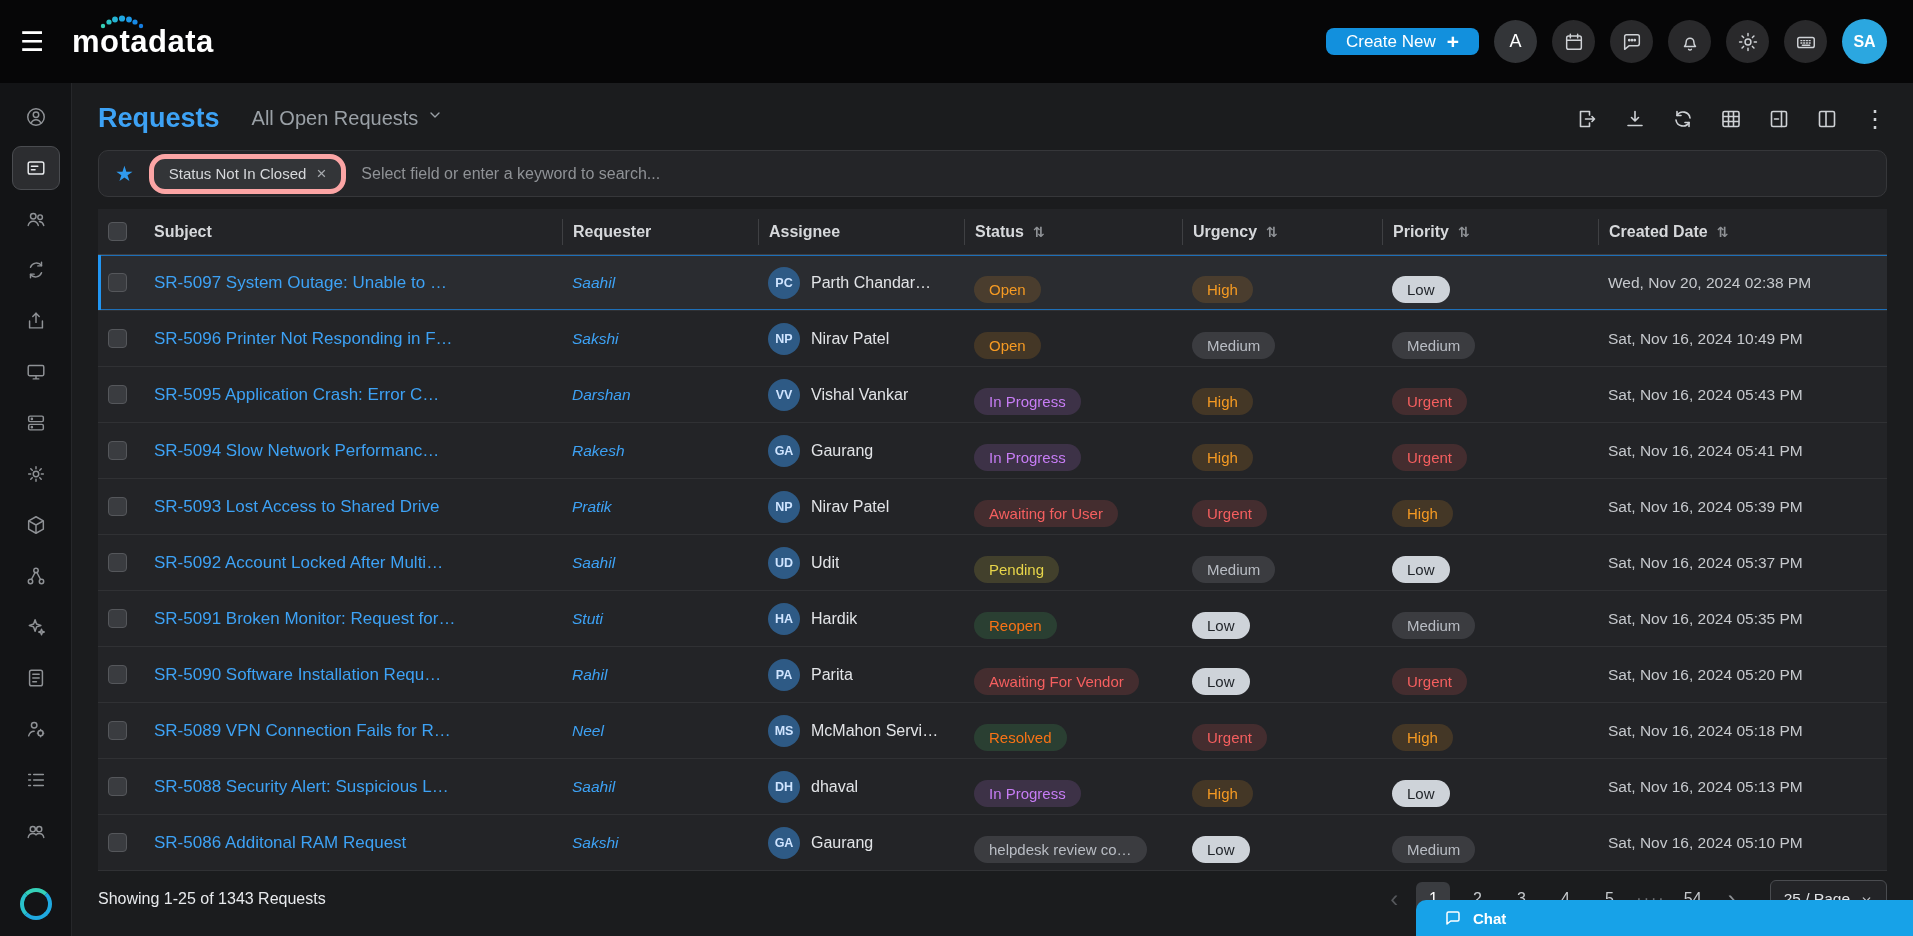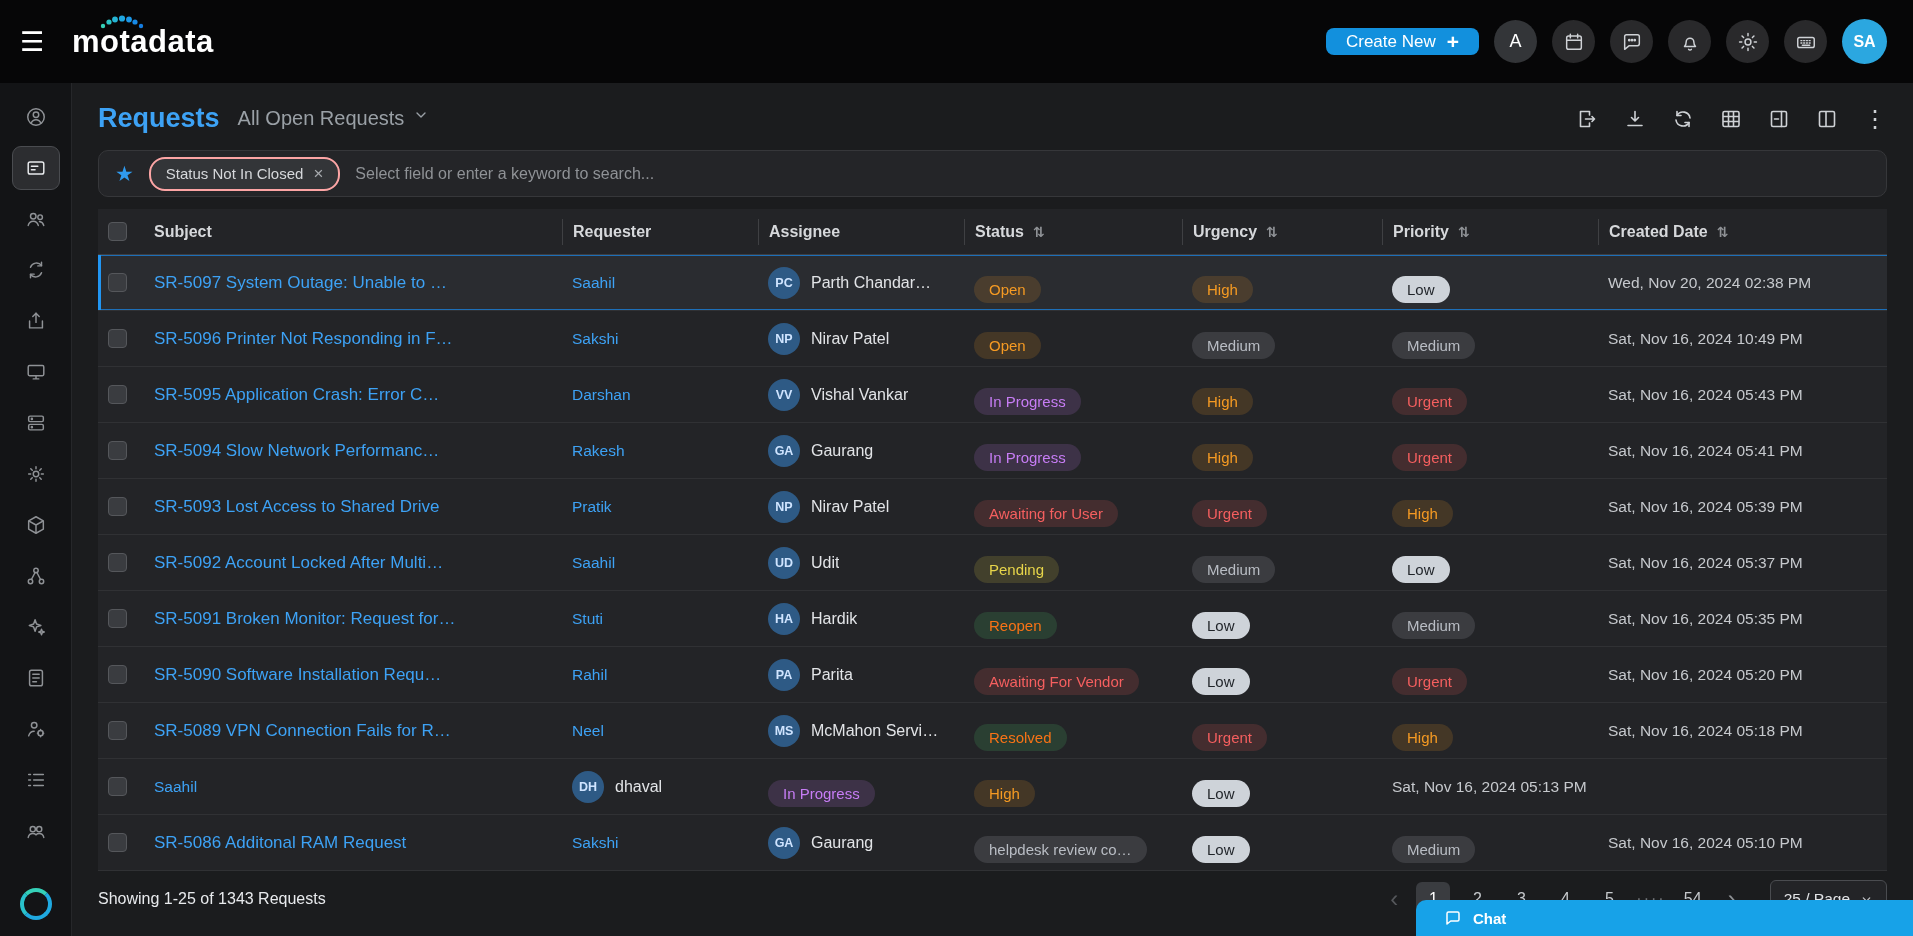--- a/index.html
+++ b/index.html
@@ -39,49 +39,49 @@
   .side-item { width: 48px; height: 44px; display: flex; align-items: center; justify-content: center;
     color: #8f9296; border-radius: 9px; margin-bottom: 7px; cursor: pointer; }
   .side-item.active { background: #2c2d30; border: 1px solid #4a4c50; color: #e8eaed; }
   .sidebar-logo { margin-top: auto; width: 32px; height: 32px; border-radius: 50%;
     border: 4px solid #1fa9e0; border-top-color: #35d0b8; border-left-color: #29c2cc; }
 
   
   .main { flex: 1; display: flex; flex-direction: column; position: relative; min-width: 0; }
   .page-header { display: flex; align-items: center; padding: 20px 26px 14px; }
   .page-title { color: #3da2f5; font-size: 27px; font-weight: bold; }
-  .view-selector { display: flex; gap: 9px; margin-left: 18px; color: #9aa0a6; font-size: 20px; cursor: pointer; }
+  .view-selector { display: flex; gap: 9px; margin-left: 32px; color: #9aa0a6; font-size: 20px; cursor: pointer; }
   .header-actions { margin-left: auto; display: flex; align-items: center; gap: 24px; color: #cfd2d6; }
   .icon-btn { display: flex; cursor: pointer; }
   .kebab { font-size: 24px; line-height: 1; cursor: pointer; color: #cfd2d6; }
 
   
   .filterbar { margin: 2px 26px 12px; height: 47px; background: #242528; border: 1px solid #36373a; border-radius: 10px;
     display: flex; align-items: center; padding: 0 16px; gap: 15px; }
   .star { color: #2f9bf0; font-size: 21px; cursor: pointer; }
-  .chip { display: flex; align-items: center; gap: 10px; background: #333538; border: 2px solid #fca5a5; color: #d6d8db;
+  .chip { display: flex; align-items: center; gap: 10px; background: #333538; border: 5px solid #fca5a5; color: #d6d8db;
     border-radius: 16px; padding: 5px 15px; font-size: 15px; cursor: pointer; }
   .chip-close { color: #a8abaf; font-size: 17px; cursor: pointer; }
   .search-input { flex: 1; background: transparent; border: none; outline: none; color: #d6d8db; font-size: 16px; font-family: inherit; }
   .search-input::placeholder { color: #8f9296; }
 
   
   .table { margin: 0 26px; }
   .thead, .row { display: grid; grid-template-columns: 46px 418px 196px 206px 218px 200px 216px 1fr; align-items: center; }
   .thead { height: 46px; background: #232427; border-bottom: 1px solid #3d3e41; font-weight: bold; font-size: 16px; color: #d6d8db; }
   .th { display: flex; align-items: center; gap: 9px; padding: 0 10px; height: 26px; cursor: pointer; }
   .th.sep { border-left: 1px solid #3f4043; }
   .sort-glyph { color: #8f9296; font-size: 14px; }
   .row { height: 56px; background: #232427; border-bottom: 1px solid #303134; cursor: pointer; }
   .row.selected { background: #2a2c30;
     box-shadow: inset 3px 0 0 #2196f3, inset 0 1px 0 #1d6fb8, inset 0 -1px 0 #1d6fb8; }
   .cell { padding: 0 10px; display: flex; align-items: center; overflow: hidden; white-space: nowrap; }
   .checkbox { width: 19px; height: 19px; border-radius: 4px; background: #3a3c40; border: 1px solid #55575b; cursor: pointer; flex: none; }
   .subject-link { color: #3da2f5; font-size: 17px; }
-  .requester-link { color: #3da2f5; font-size: 15.5px; }
+  .requester-link { color: #3da2f5; font-size: 15.5px; font-style: italic; }
   .avatar { width: 32px; height: 32px; border-radius: 50%; background: #2e5a85; color: #cfe4ff; font-size: 12.5px; font-weight: bold;
     display: flex; align-items: center; justify-content: center; margin-right: 11px; flex: none; }
   .assignee-name { color: #e2e4e7; font-size: 16px; overflow: hidden; text-overflow: ellipsis; }
   .badge { padding: 5px 15px; border-radius: 15px; font-size: 15px; white-space: nowrap; margin-top: 13px; }
   .v-orange { color: #f59a23; background: rgba(245,154,35,.16); }
   .v-red    { color: #f55f5f; background: rgba(245,95,95,.16); }
   .v-violet { color: #c77df5; background: rgba(199,125,245,.16); }
   .v-yellow { color: #e7d54a; background: rgba(231,213,74,.16); }
   .v-green  { color: #f97316; background: rgba(78,207,111,.16); }
   .v-muted  { color: #b9bdc4; background: rgba(185,189,196,.16); }
@@ -674,20 +674,23 @@
     <div class="cell">
       <span class="created-date">Sat, Nov 16, 2024 05:18 PM</span>
     </div>
   </div>
 
   <div class="row">
     <div class="cell">
       <span class="checkbox"></span>
     </div>
     <div class="cell">
+      <a class="subject-link">SR-5088 Security Alert: Suspicious L…</a>
+    </div>
+    <div class="cell">
       <a class="requester-link">Saahil</a>
     </div>
     <div class="cell">
       <span class="avatar">DH</span>
       <span class="assignee-name">dhaval</span>
     </div>
     <div class="cell">
       <span class="badge v-violet">In Progress</span>
     </div>
     <div class="cell">

